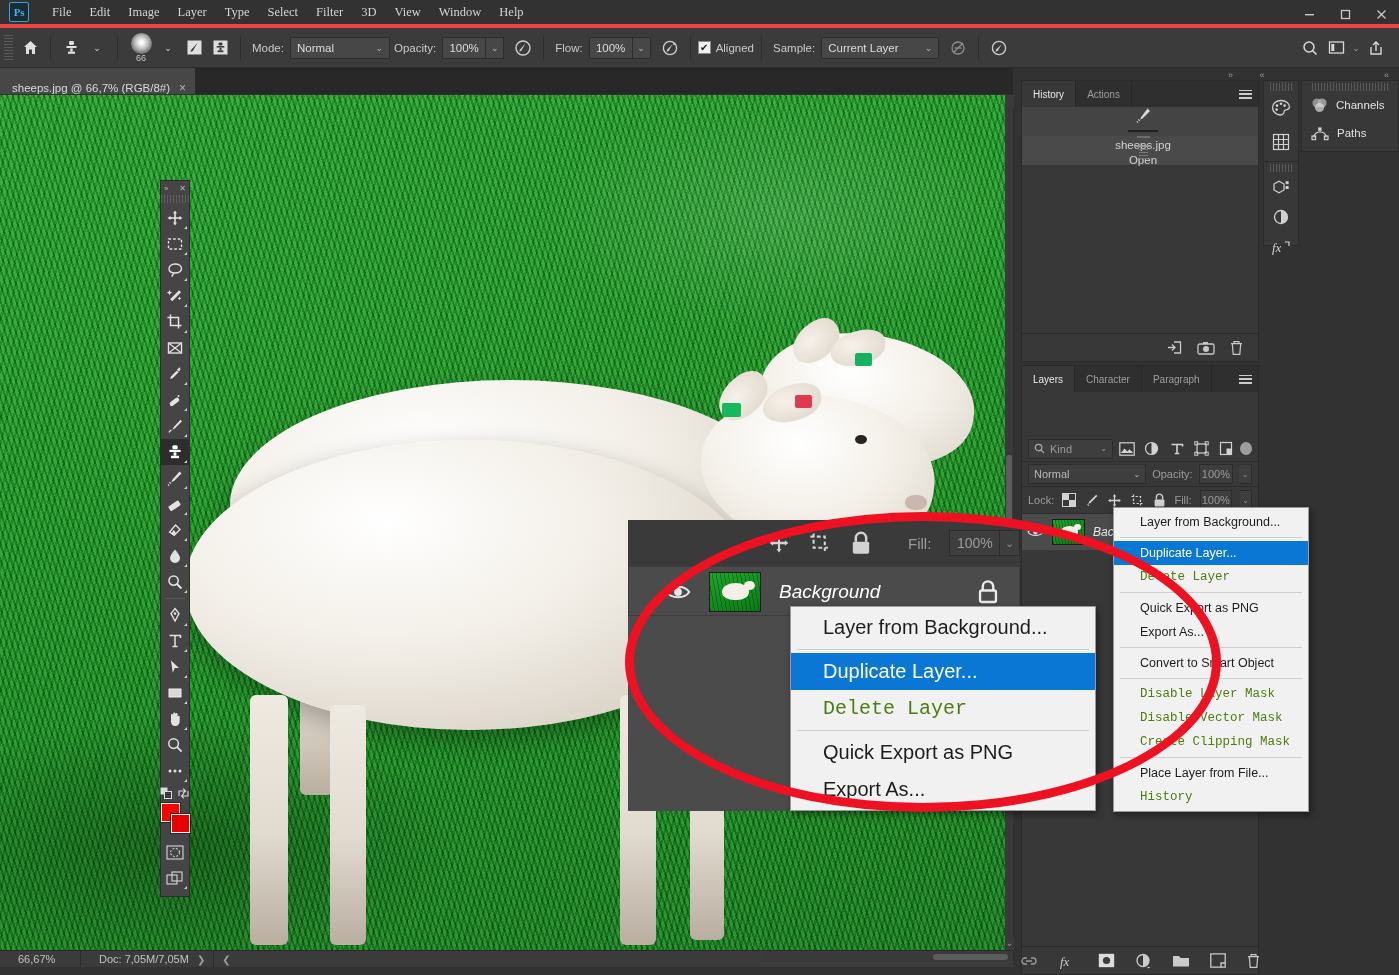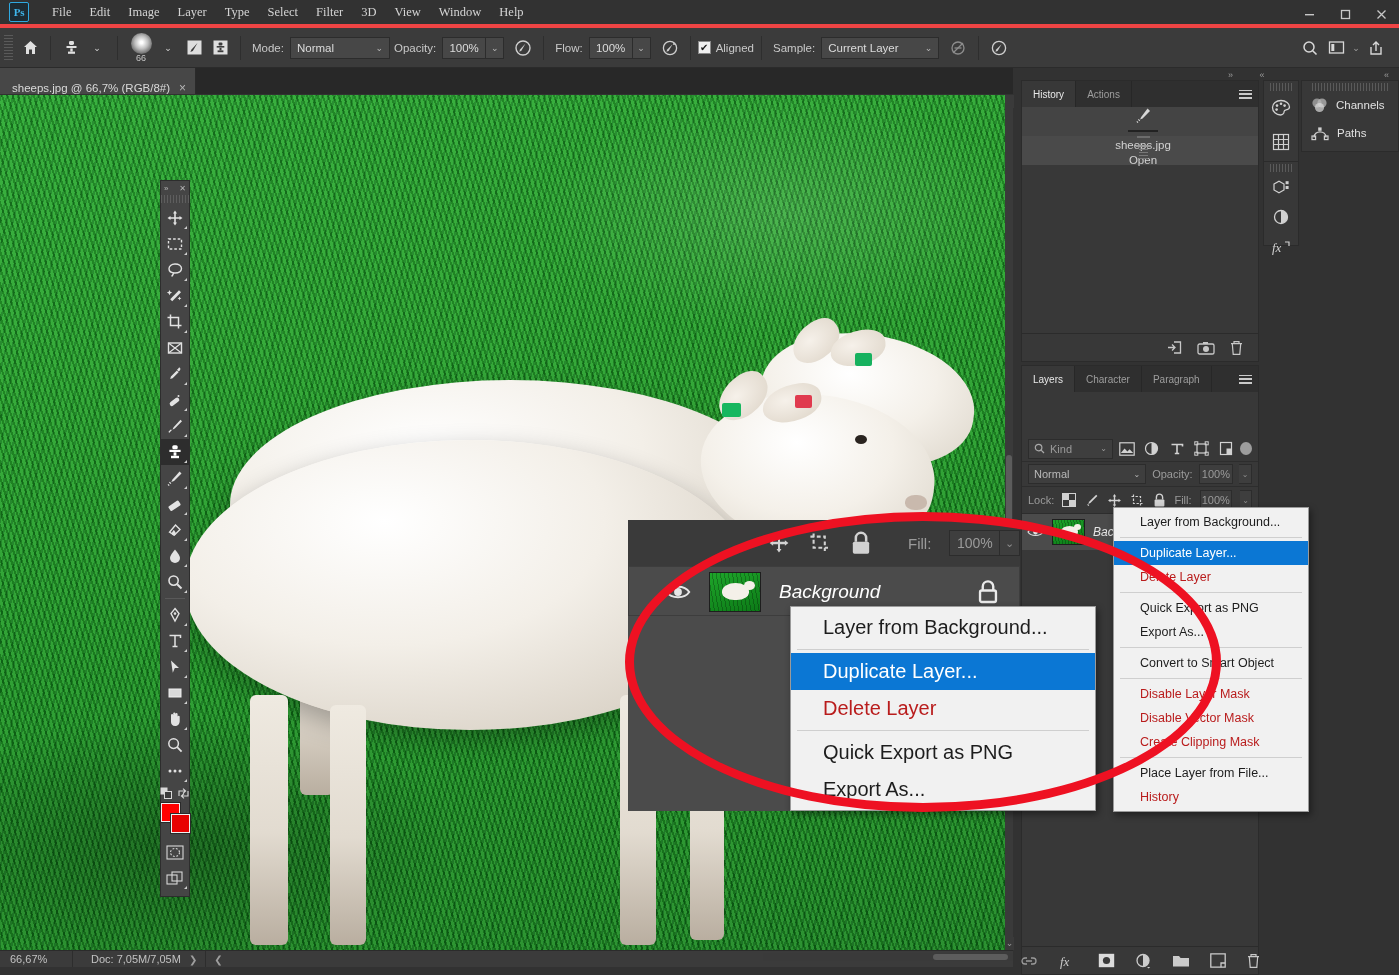--- a/index.html
+++ b/index.html
@@ -142,21 +142,21 @@
   }
   .canvas-arrow {
     position: absolute; left: 1005px; width: 9px; height: 13px; color: #9a9a9a;
     font-size: 9px; text-align: center; line-height: 13px; background: #3a3a3a;
   }
 
   
   .statusbar {
     position: absolute; top: 950px; left: 0; width: 1013px; height: 17px;
     background: #3b3b3b; display: flex; align-items: center;
-    color: #c2c2c2; font-size: 11px; border-top: 1px solid #2b2b2b;
+    color: #c2c2c2; font-size: 11px; border-top: 1px solid #2b2b2b; padding-left: 8px;
   }
   .sb-zoom { width: 72px; padding-left: 10px; }
   .sb-div { width: 1px; height: 16px; background: #2d2d2d; }
   .sb-doc { padding-left: 18px; }
   .sb-arrow { color: #9e9e9e; font-size: 10px; padding: 0 8px; }
   .sb-hscroll {
     position: absolute; right: 0; top: 2px; width: 250px; height: 8px; background: #3a3a3a;
   }
   .sb-hthumb {
     position: absolute; left: 170px; top: 1px; width: 75px; height: 6px;
@@ -324,21 +324,21 @@
   .layer-lock { margin-left: auto; color: #dcdcdc; }
 
   
   .ctxmenu {
     position: absolute; background: #f1f1f1; border: 1px solid #9a9a9a;
     box-shadow: 2px 3px 7px rgba(0,0,0,.45); padding: 2px 0; z-index: 40;
   }
   .ctxitem {
     padding: 5px 14px 5px 26px; color: #1d1d1d; white-space: nowrap;
   }
-  .ctxitem.disabled { color: #b91c1c; }
+  .ctxitem.disabled { color: #4d7c0f; font-family: Liberation Mono, monospace; }
   .ctxitem.hl { background: #0b77d4; color: #ffffff; }
   .ctxsep { height: 1px; background: #cfcfcf; margin: 3px 6px; }
 
   
   .inset-menu { z-index: 60; }
   .inset-menu .ctxitem { padding: 7px 26px 7px 32px; }
 
   
   .inset-strip {
     position: absolute; background: #4b4b4b; z-index: 55;

